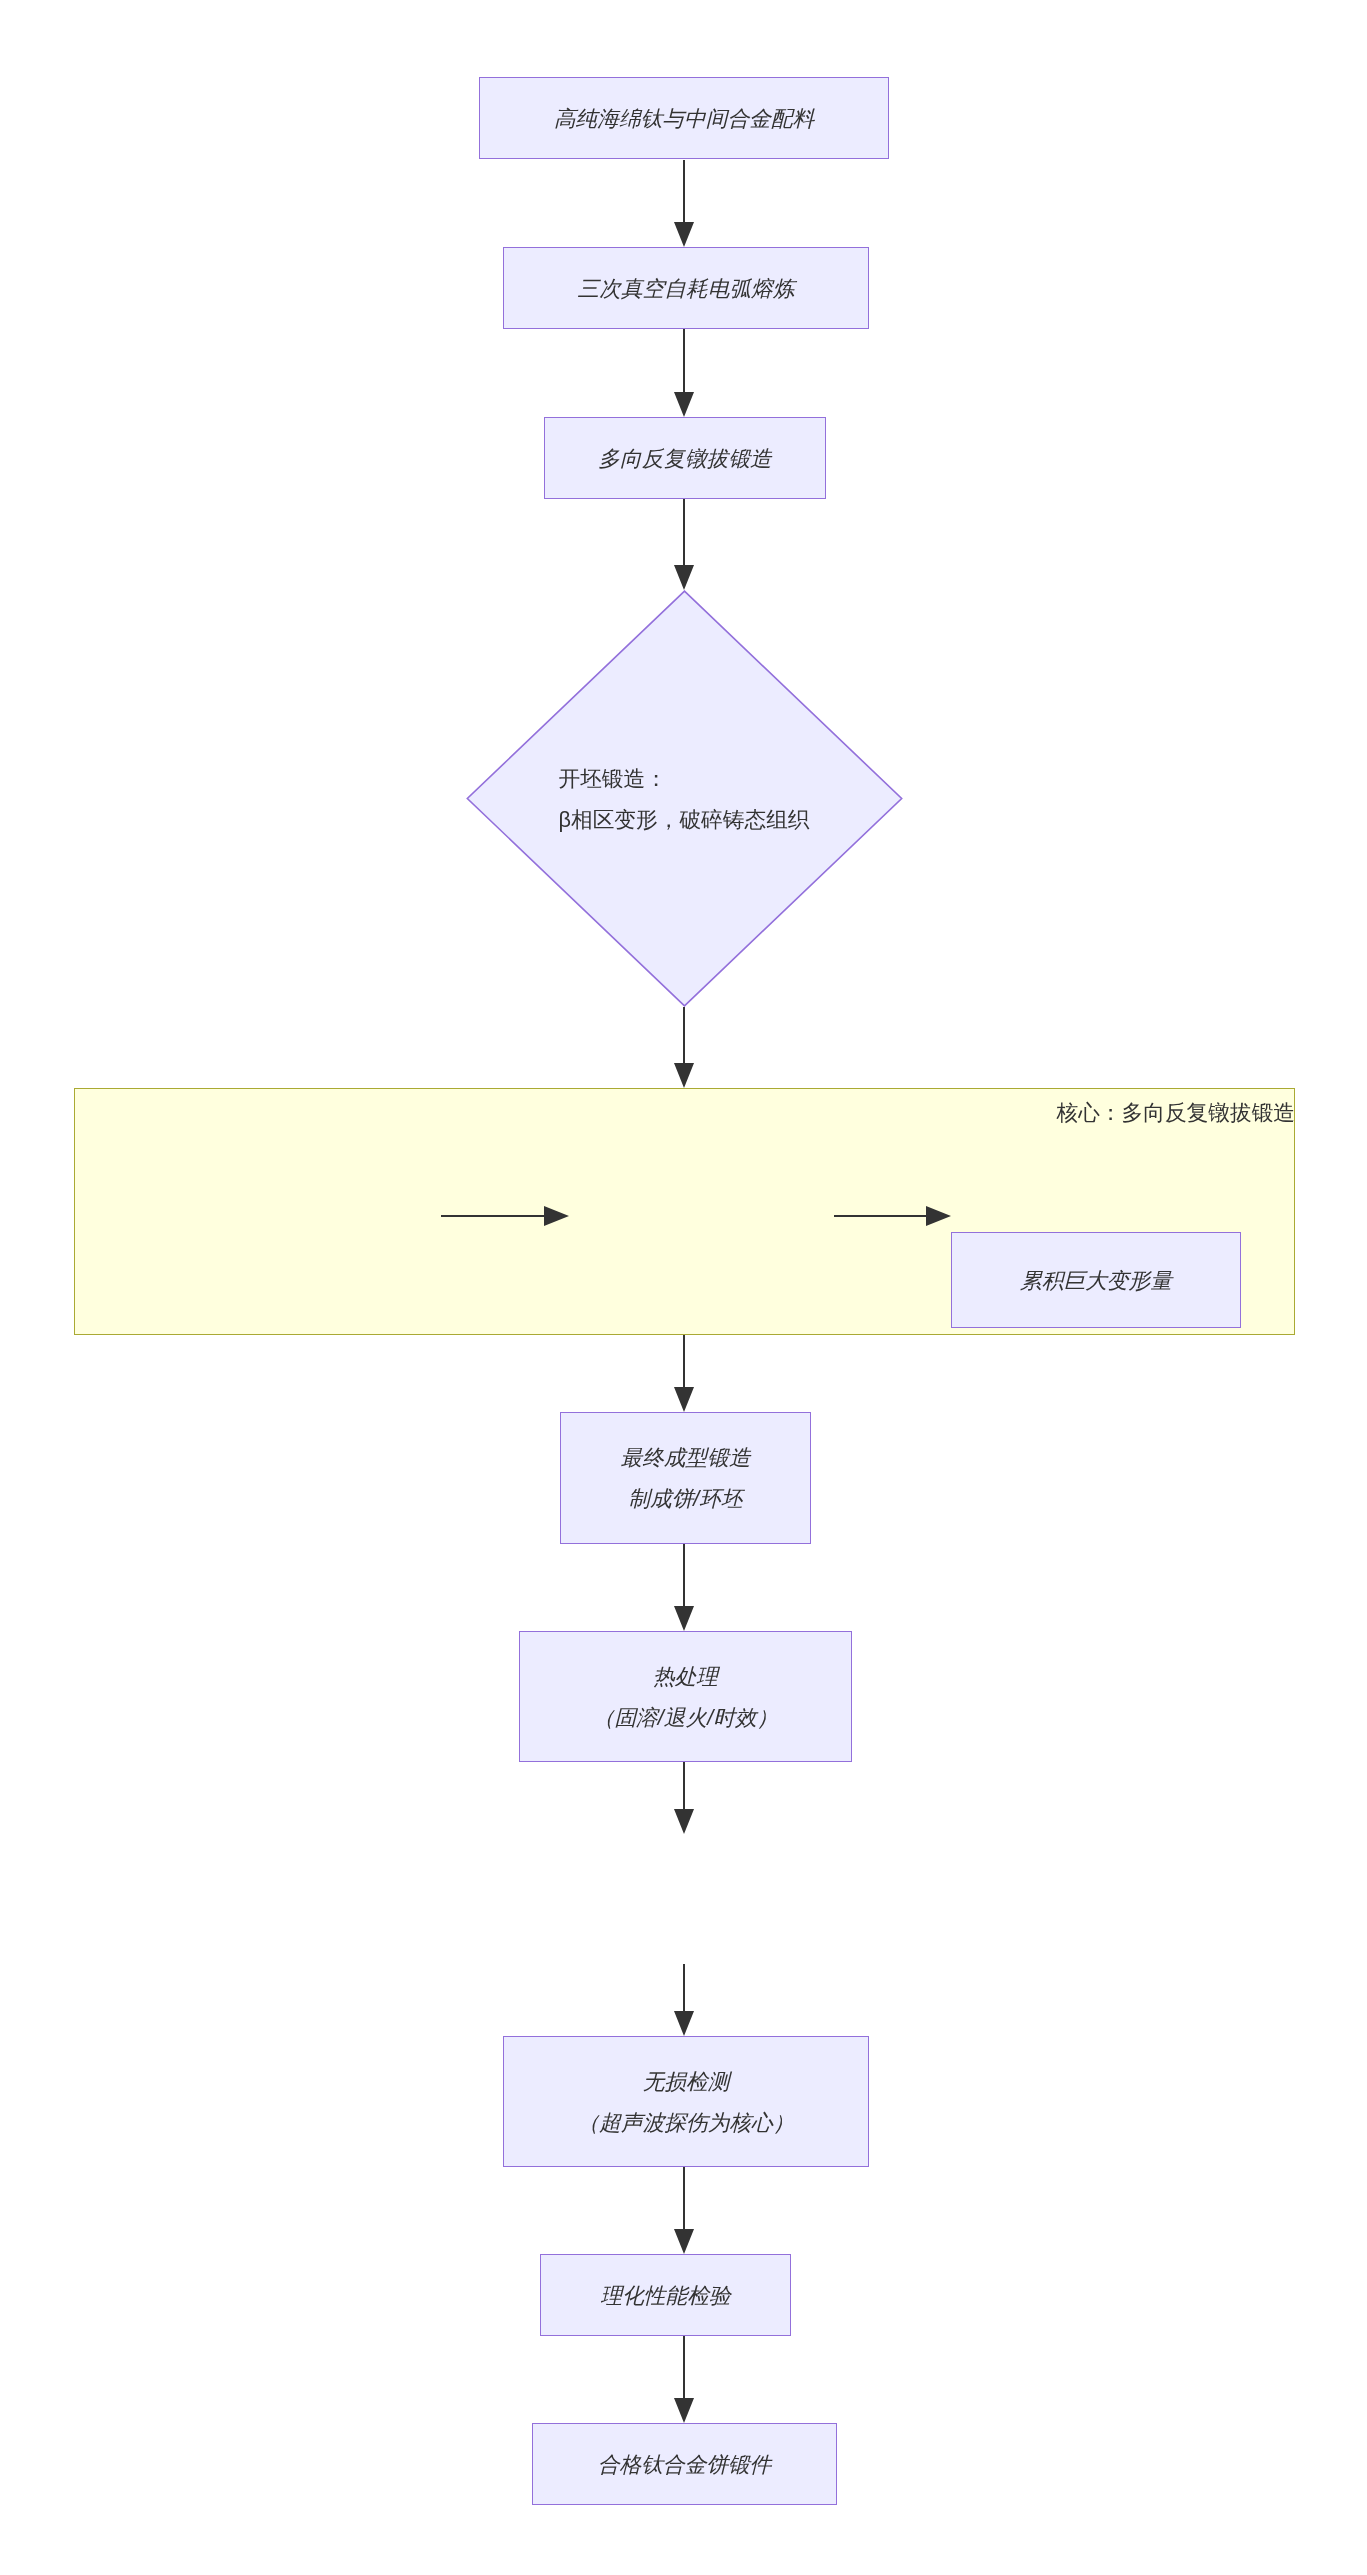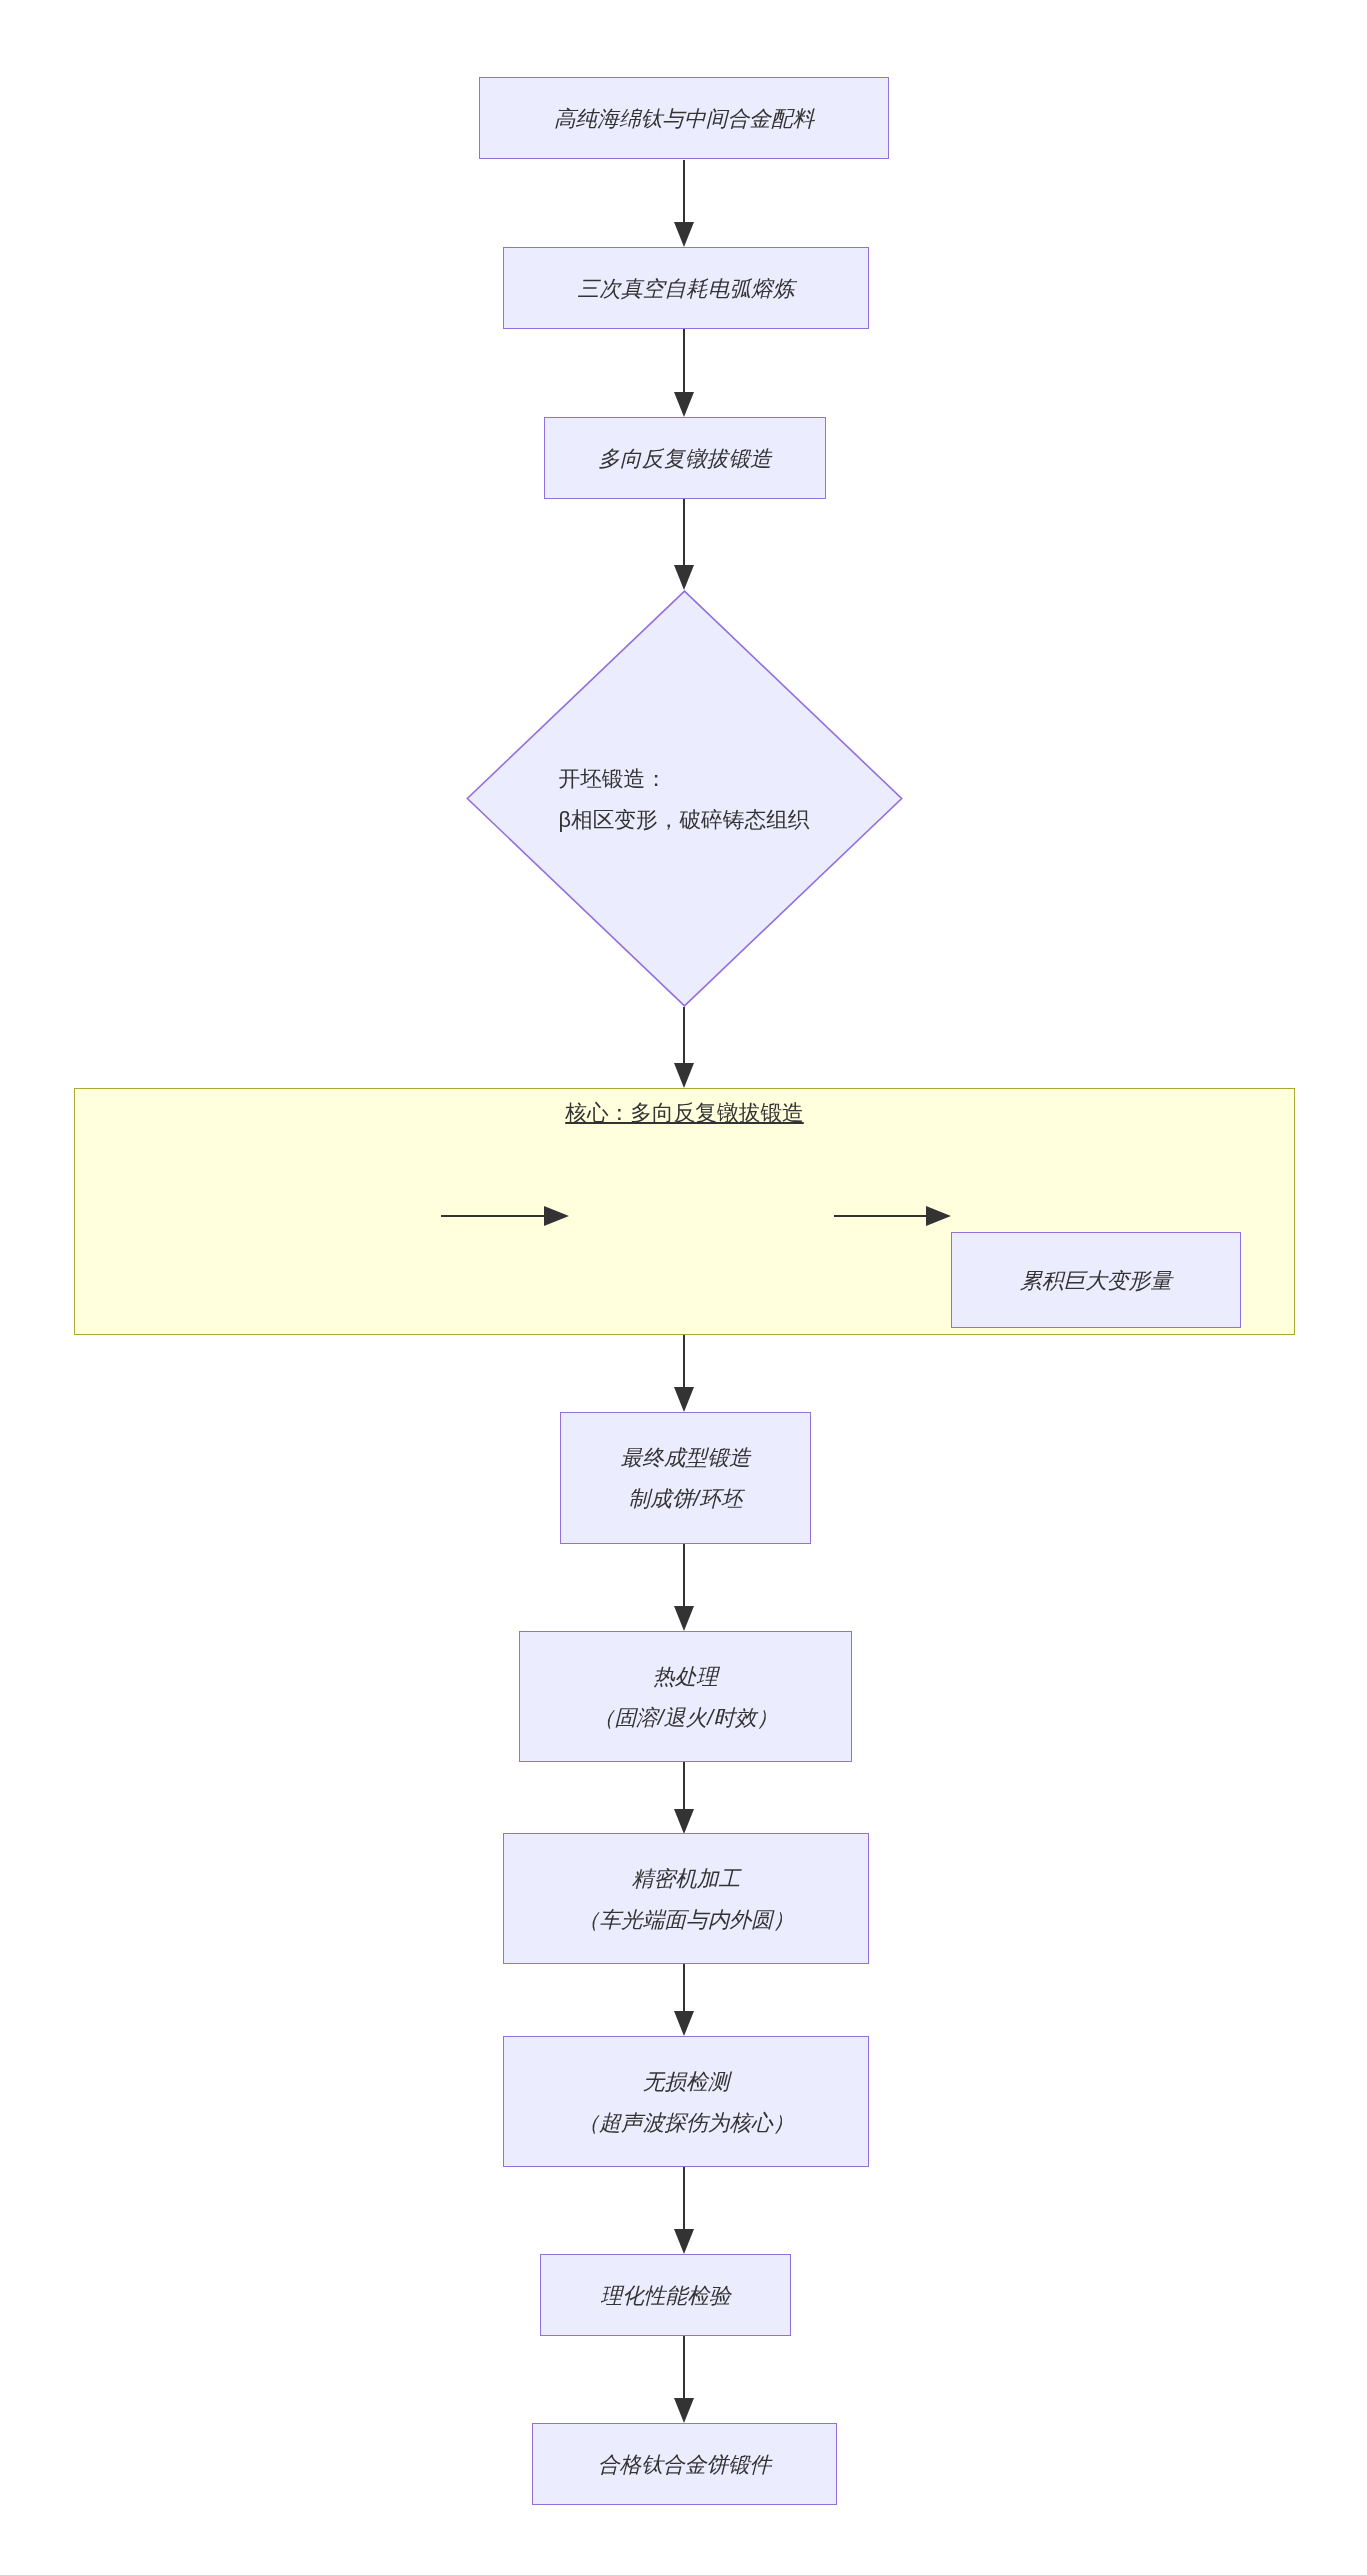--- a/index.html
+++ b/index.html
@@ -30,25 +30,24 @@
     font-style:italic;
   }
   .cluster{
     position:absolute;
     background:var(--cluster-fill);
     border:1.6px solid var(--cluster-border);
   }
   .cluster-title{
     position:absolute;
     left:0;right:0;top:14px;
-    text-align:center;
+    text-align:right;
     font-size:21.7px;line-height:26px;
     color:var(--text);
     white-space:pre-line;
-    text-decoration:underline;
   }
   .vline{position:absolute;width:2.2px;background:var(--edge);}
   .hline{position:absolute;height:2.2px;background:var(--edge);}
   .arrow-down{
     position:absolute;width:0;height:0;
     border-left:10.3px solid transparent;
     border-right:10.3px solid transparent;
     border-top:25px solid var(--edge);
   }
   .arrow-right{
@@ -124,22 +123,20 @@
 
 
   <div class="node" style="left:951px;top:1232px;width:290px;height:96px">累积巨大变形量</div>
 
   <div class="node" style="left:560px;top:1412px;width:251px;height:132px">最终成型锻造
 制成饼/环坯</div>
 
   <div class="node" style="left:519px;top:1631px;width:333px;height:131px">热处理
 （固溶/退火/时效）</div>
 
-  <div class="node" style="left:503px;top:1833px;width:366px;height:131px">精密机加工
-（车光端面与内外圆）</div>
 
   <div class="node" style="left:503px;top:2036px;width:366px;height:131px">无损检测
 （超声波探伤为核心）</div>
 
   <div class="node" style="left:540px;top:2254px;width:251px;height:82px">理化性能检验</div>
 
   <div class="node" style="left:532px;top:2423px;width:305px;height:82px">合格钛合金饼锻件</div>
 
 </div>
 

